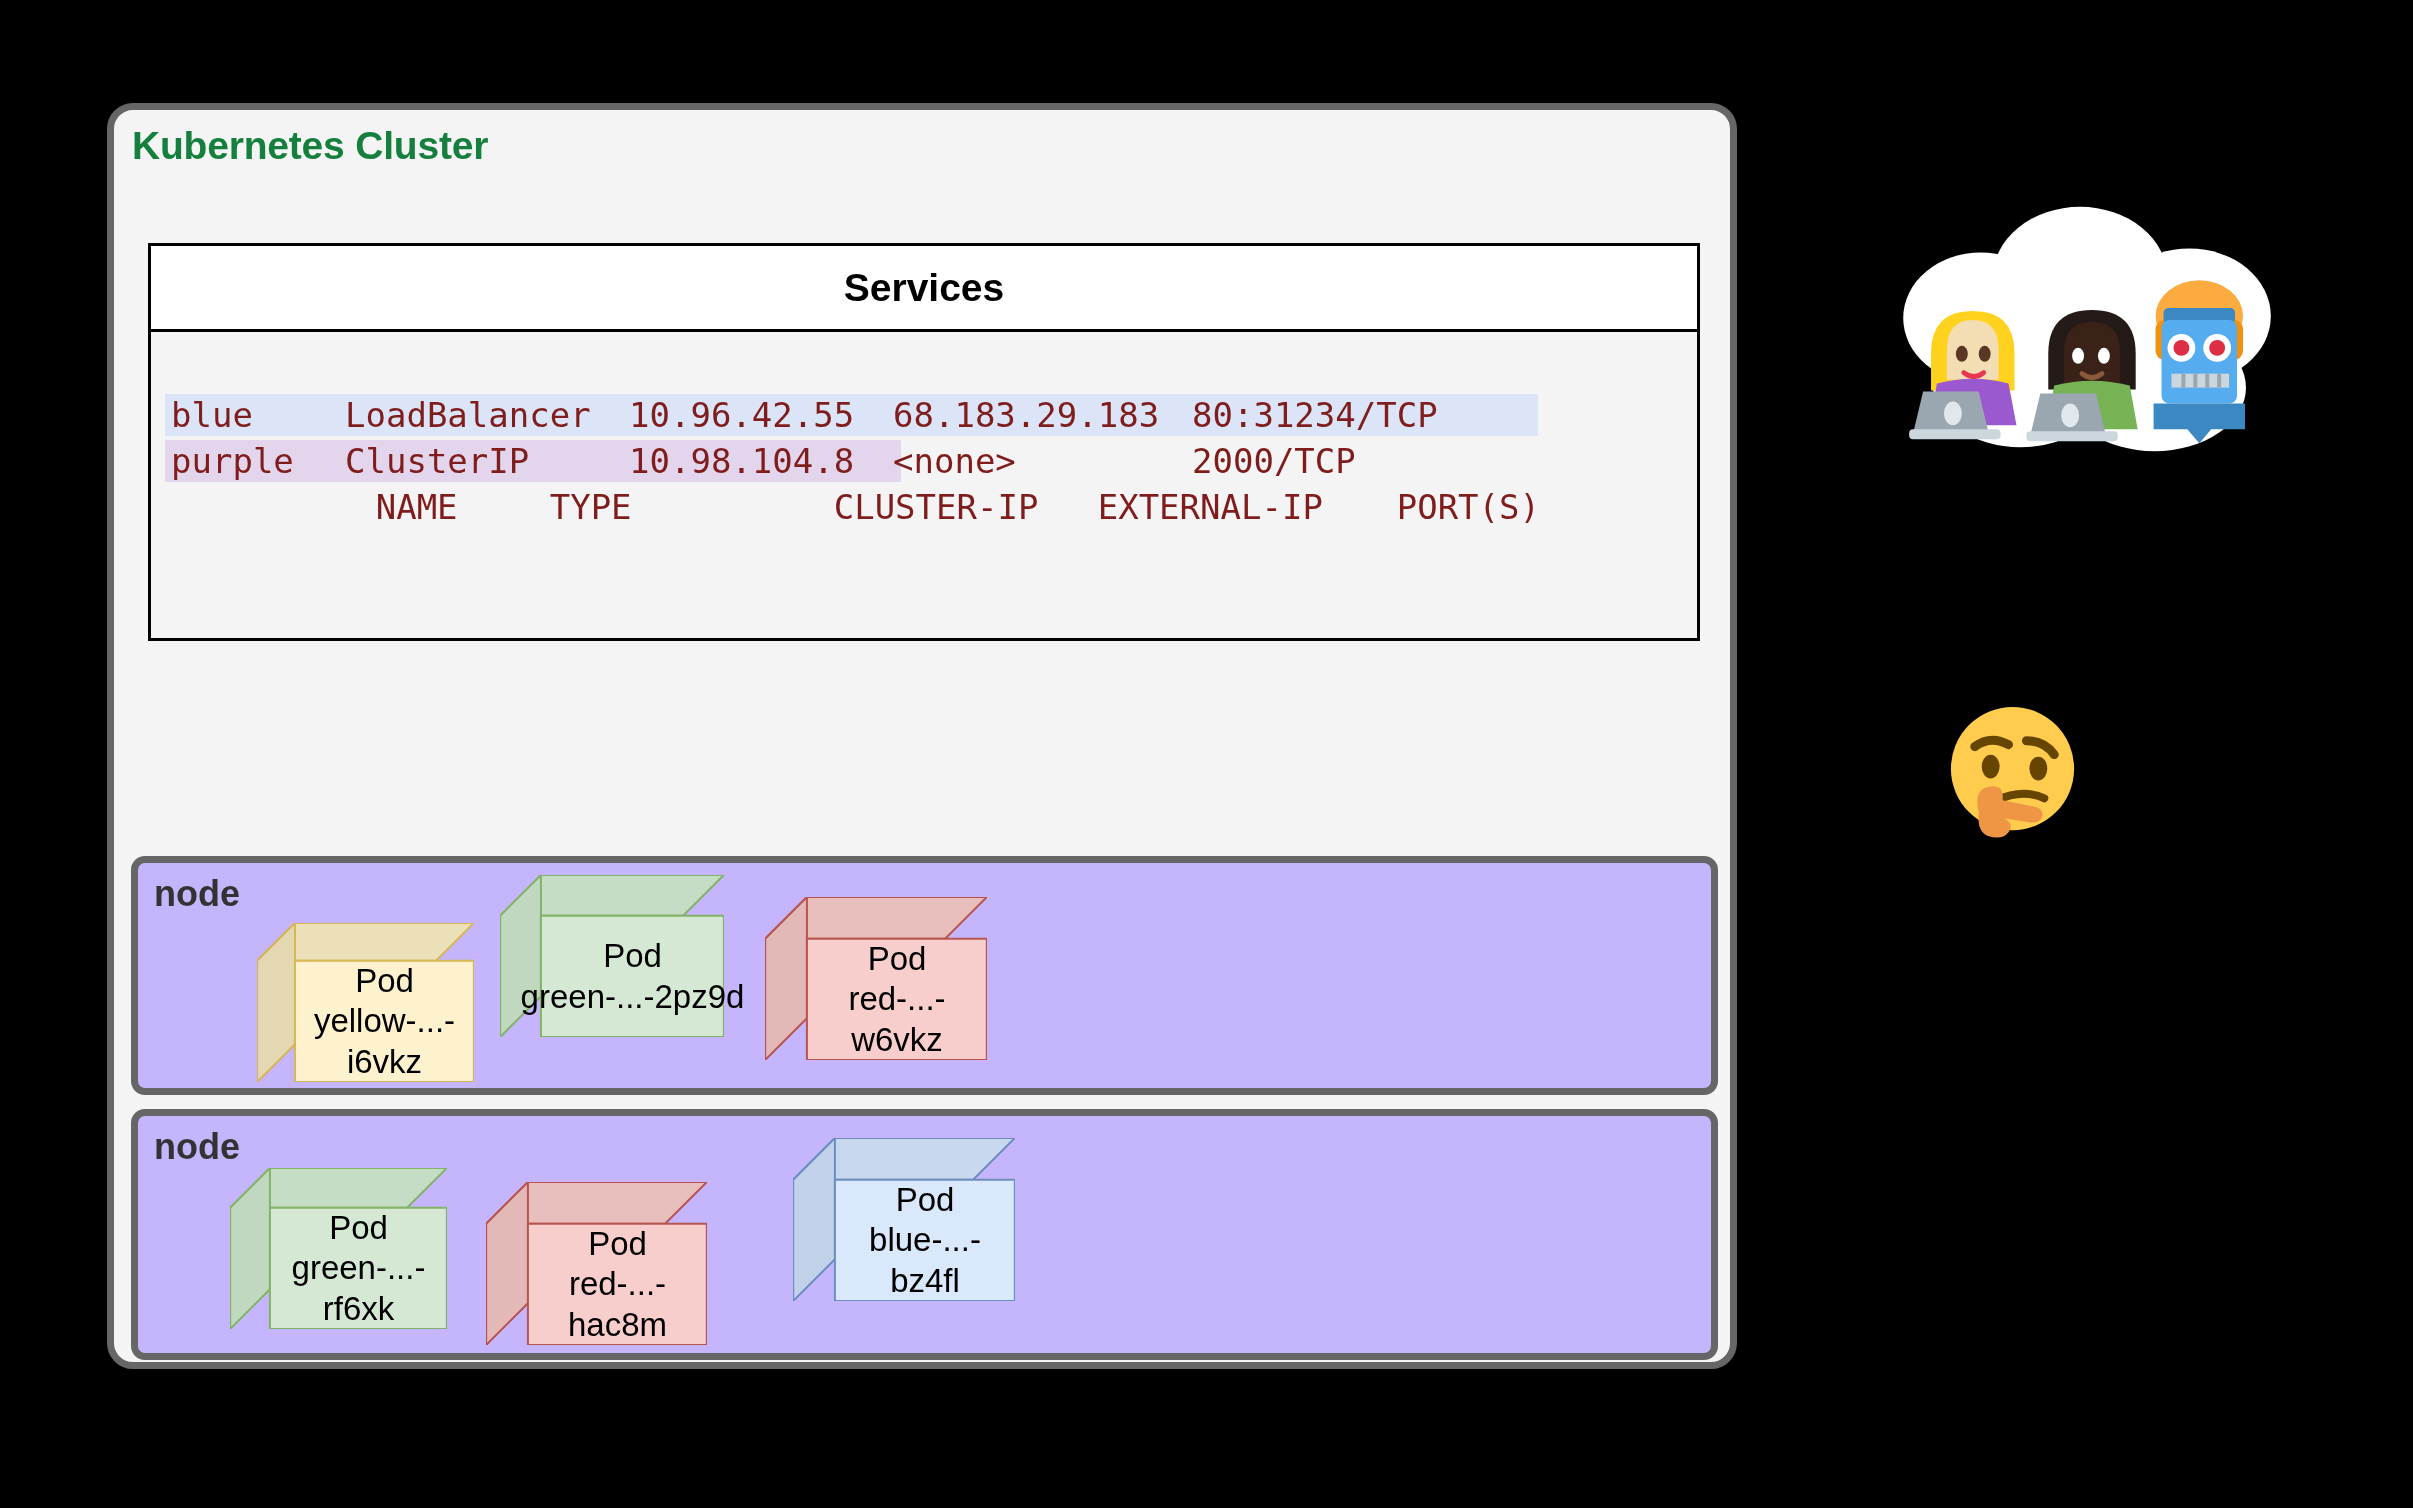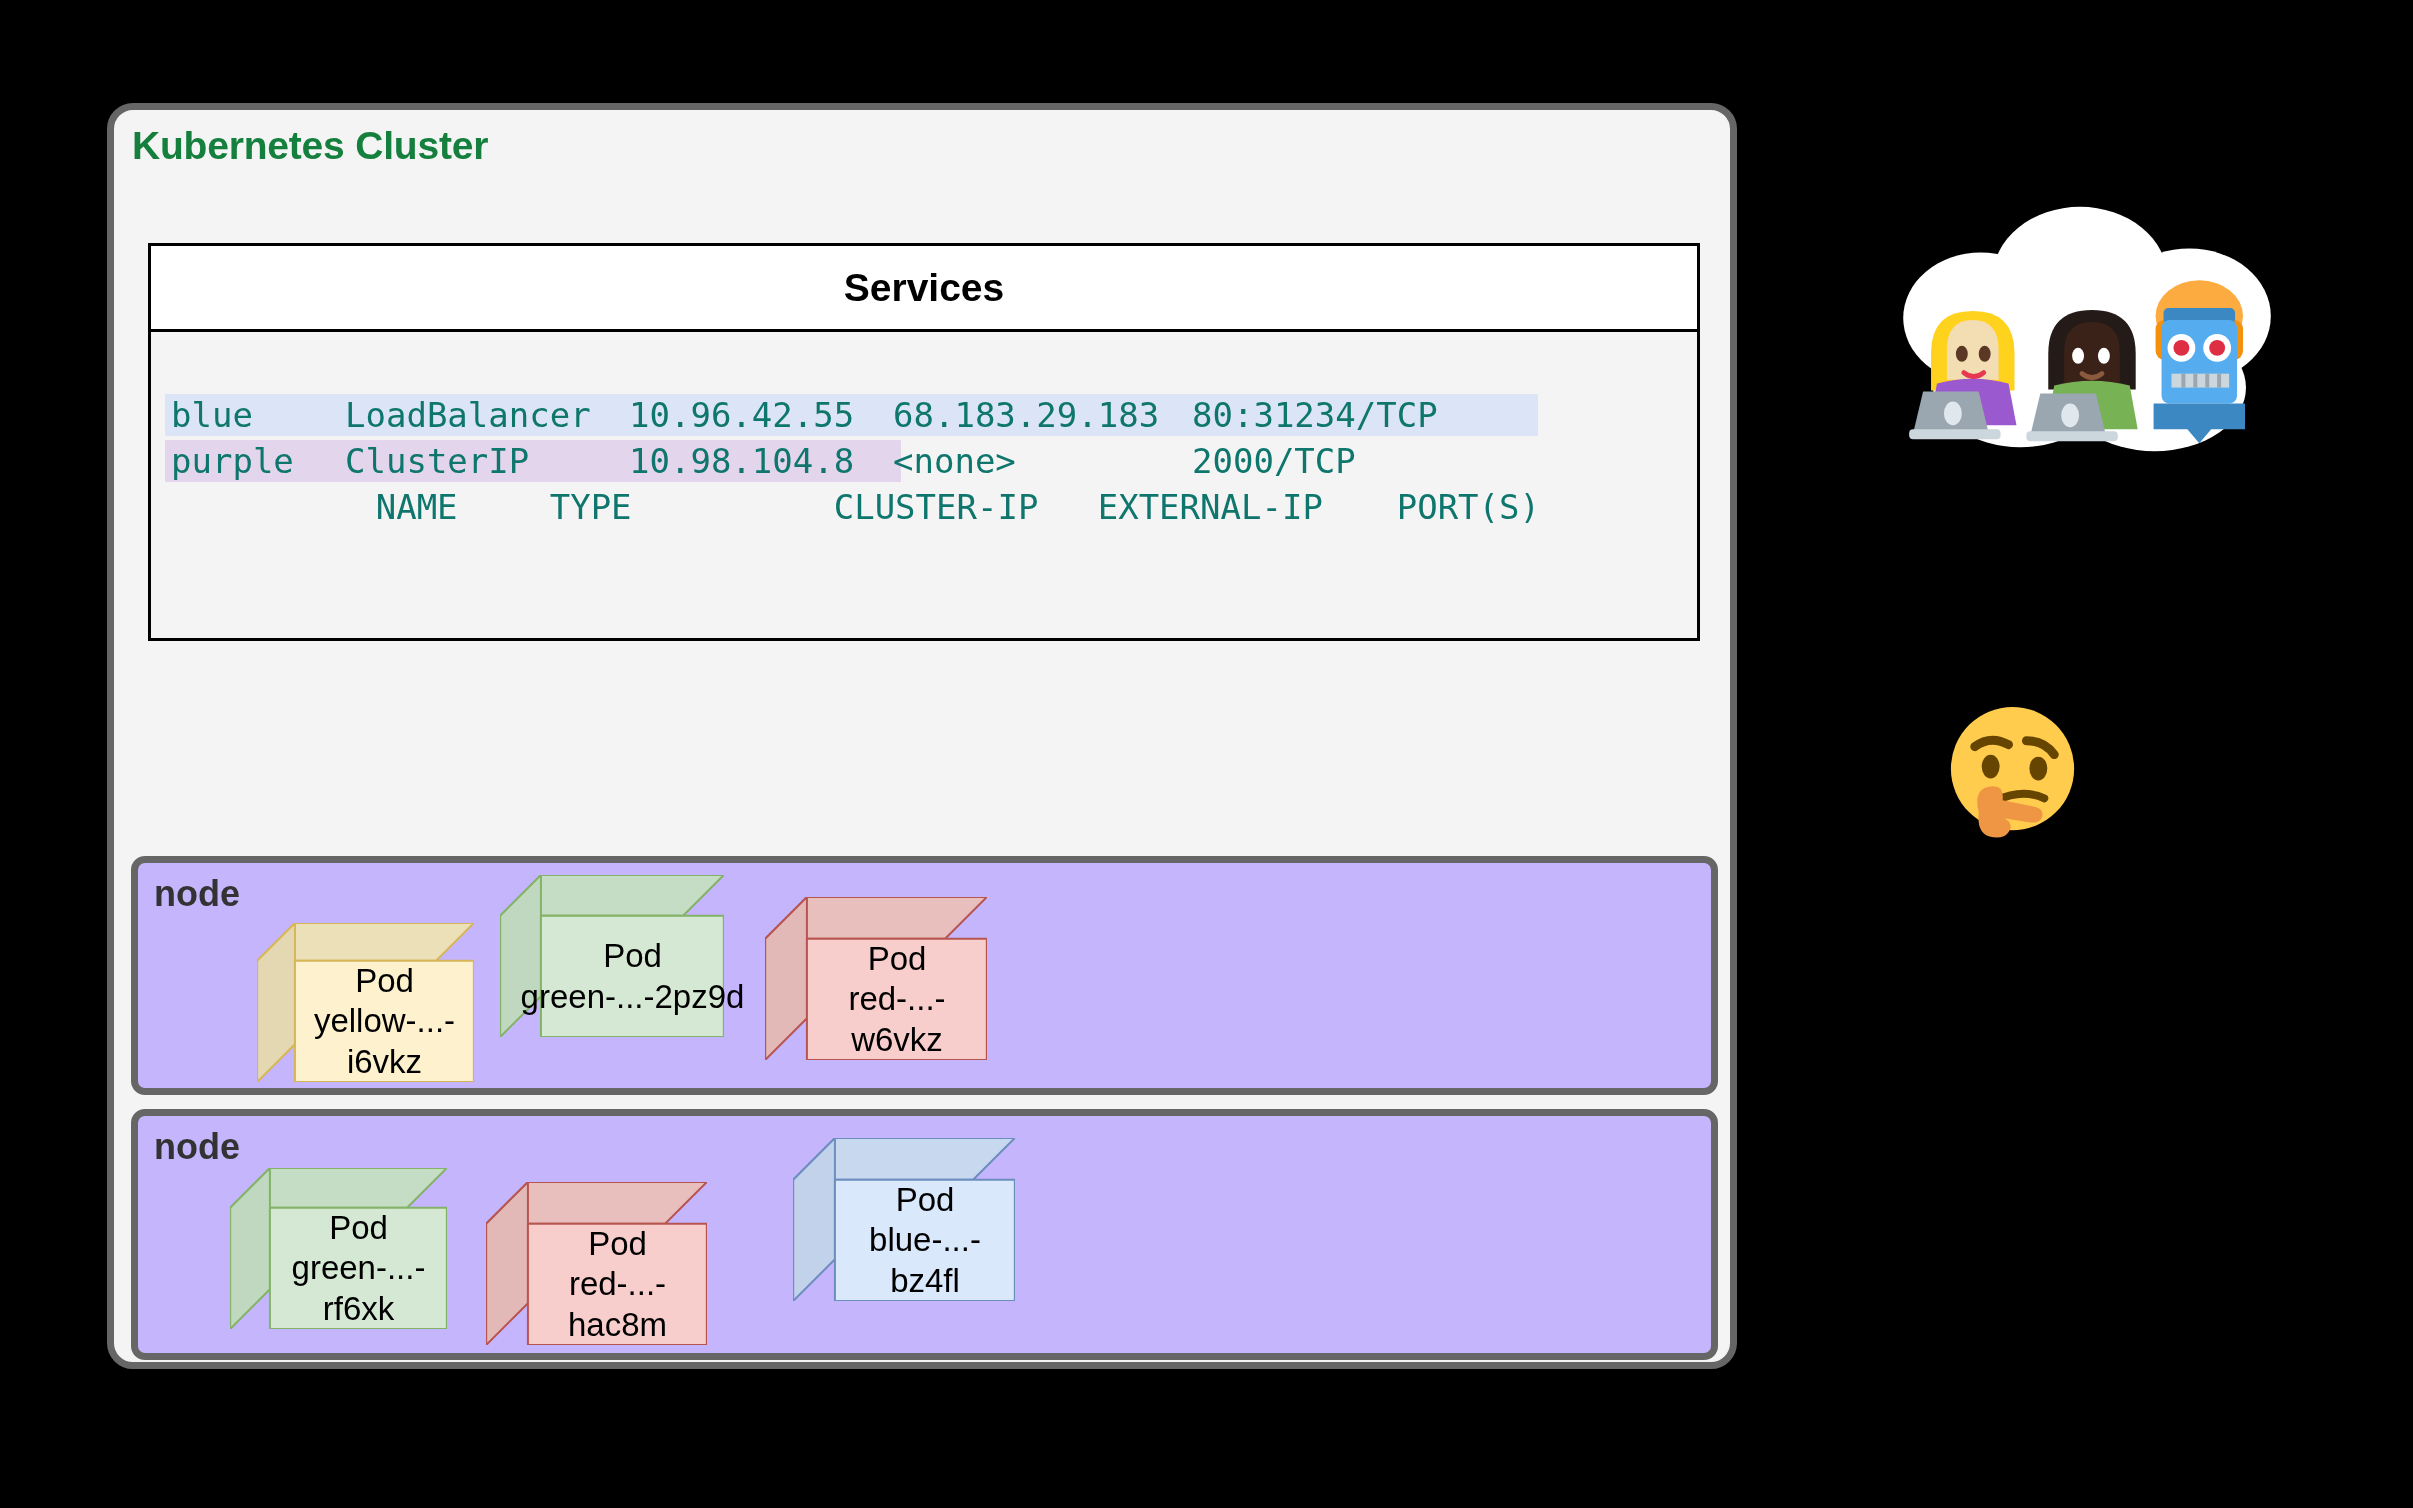--- a/index.html
+++ b/index.html
@@ -64,21 +64,21 @@
   #services-body {
     position: relative;
     padding-top: 14px;
   }
   .svc-row {
     position: relative;
     height: 46px;
     white-space: pre;
     font-family: "DejaVu Sans Mono", monospace;
     font-size: 34px;
-    color: #0f766e;
+    color: #7f1d1d;
     line-height: 46px;
   }
   .svc-hl {
     position: absolute;
     top: 2px;
     height: 42px;
     z-index: 0;
     border-radius: 1px;
   }
   .svc-cells {

